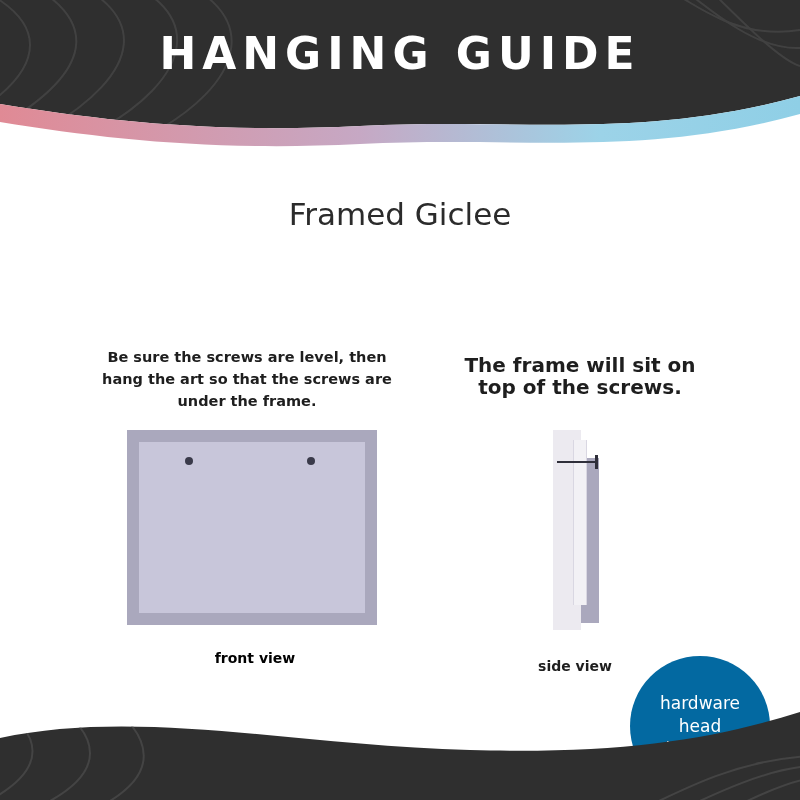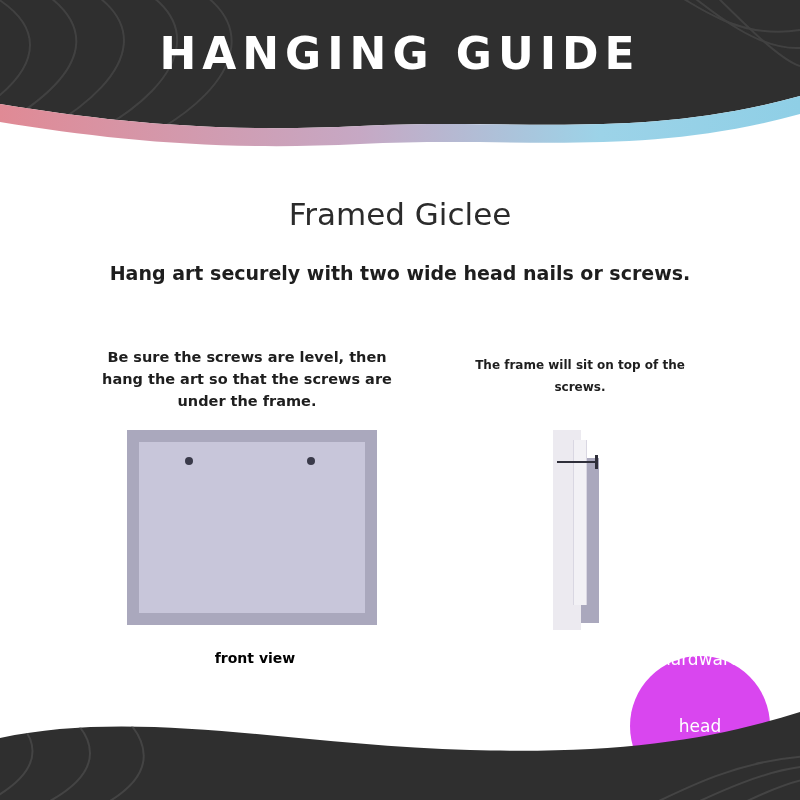--- a/index.html
+++ b/index.html
@@ -86,21 +86,21 @@
     color: #1e1e1e;
     font-weight: 700;
     font-family: "DejaVu Sans", sans-serif;
   }
   .caption-right {
     position: absolute;
     top: 354px;
     left: 450px;
     width: 260px;
     text-align: center;
-    font-size: 12px;
+    font-size: 20px;
     line-height: 22px;
     color: #1e1e1e;
     font-weight: 700;
     font-family: "DejaVu Sans", sans-serif;
   }
 
   .label-front {
     position: absolute;
     top: 650px;
     left: 125px;
@@ -206,32 +206,31 @@
   }
 
   
   .badge {
     position: absolute;
     top: 656px;
     left: 630px;
     width: 140px;
     height: 140px;
     border-radius: 50%;
-    background: #d946ef;
+    background: #0369a1;
     display: flex;
     flex-direction: column;
     align-items: center;
     justify-content: center;
     color: #ffffff;
     font-size: 17px;
     line-height: 23px;
     font-weight: 400;
     font-family: "DejaVu Sans", sans-serif;
     text-align: center;
-    gap: 44px;
   }
 </style>
 </head>
 <body>
 
 <div id="page">
 
   <div class="header-band">
     <svg width="800" height="150" viewBox="0 0 800 150">
       <defs>
@@ -258,40 +257,40 @@
         <path d="M660,-30 C720,20 760,50 800,48"></path>
         <path d="M690,-30 C745,25 780,60 800,66"></path>
       </g>
 
       <path d="M0,104 C110,122 220,133 360,126 C520,118 640,140 800,96 L800,114 C640,158 520,136 360,144 C220,151 110,140 0,122 Z" fill="url(#waveGrad)"></path>
     </svg>
     <div class="header-title">HANGING GUIDE</div>
   </div>
 
   <div class="product-title">Framed Giclee</div>
-  <div class="subtitle">Hang art securely with two wide head nails or screws.</div>
 
   <div class="caption-left">Be sure the screws are level, then hang the art so that the screws are under the frame.</div>
   <div class="caption-right">The frame will sit on top of the screws.</div>
 
   <div class="front-view">
     <div class="frame-outer"></div>
     <div class="frame-inner"></div>
     <div class="screw-dot left"></div>
     <div class="screw-dot right"></div>
   </div>
   <div class="label-front">front view</div>
 
   <div class="side-view">
     <div class="wall-strip"></div>
     <div class="frame-side-dark"></div>
     <div class="frame-side-light"></div>
     <div class="screw-shaft"></div>
     <div class="screw-head"></div>
   </div>
+  <div class="label-side">side view</div>
 
   <div class="badge">
     <span>hardware</span>
     <span>head</span>
     <span>hanging</span>
   </div>
 
   <div class="footer-band">
     <svg width="800" height="110" viewBox="0 0 800 110">
       <defs>

